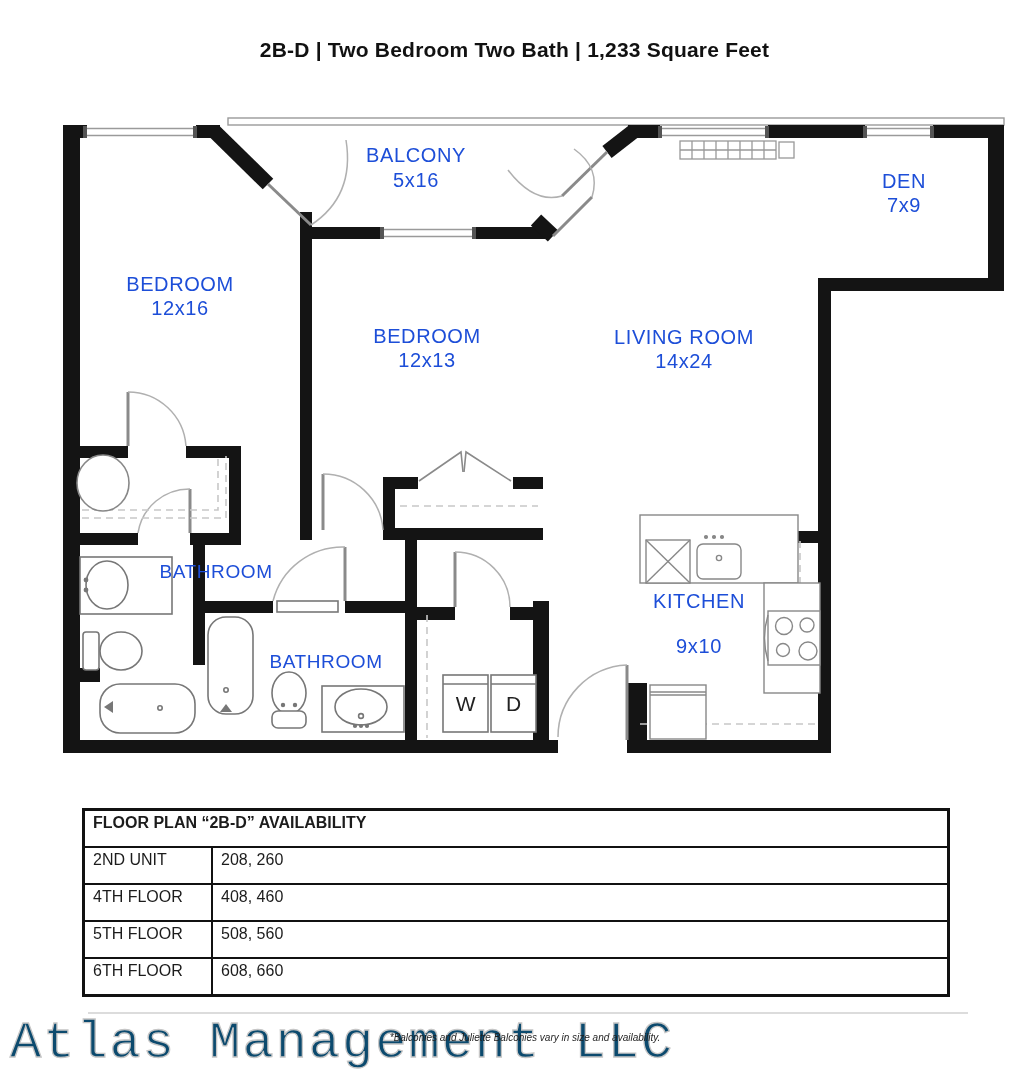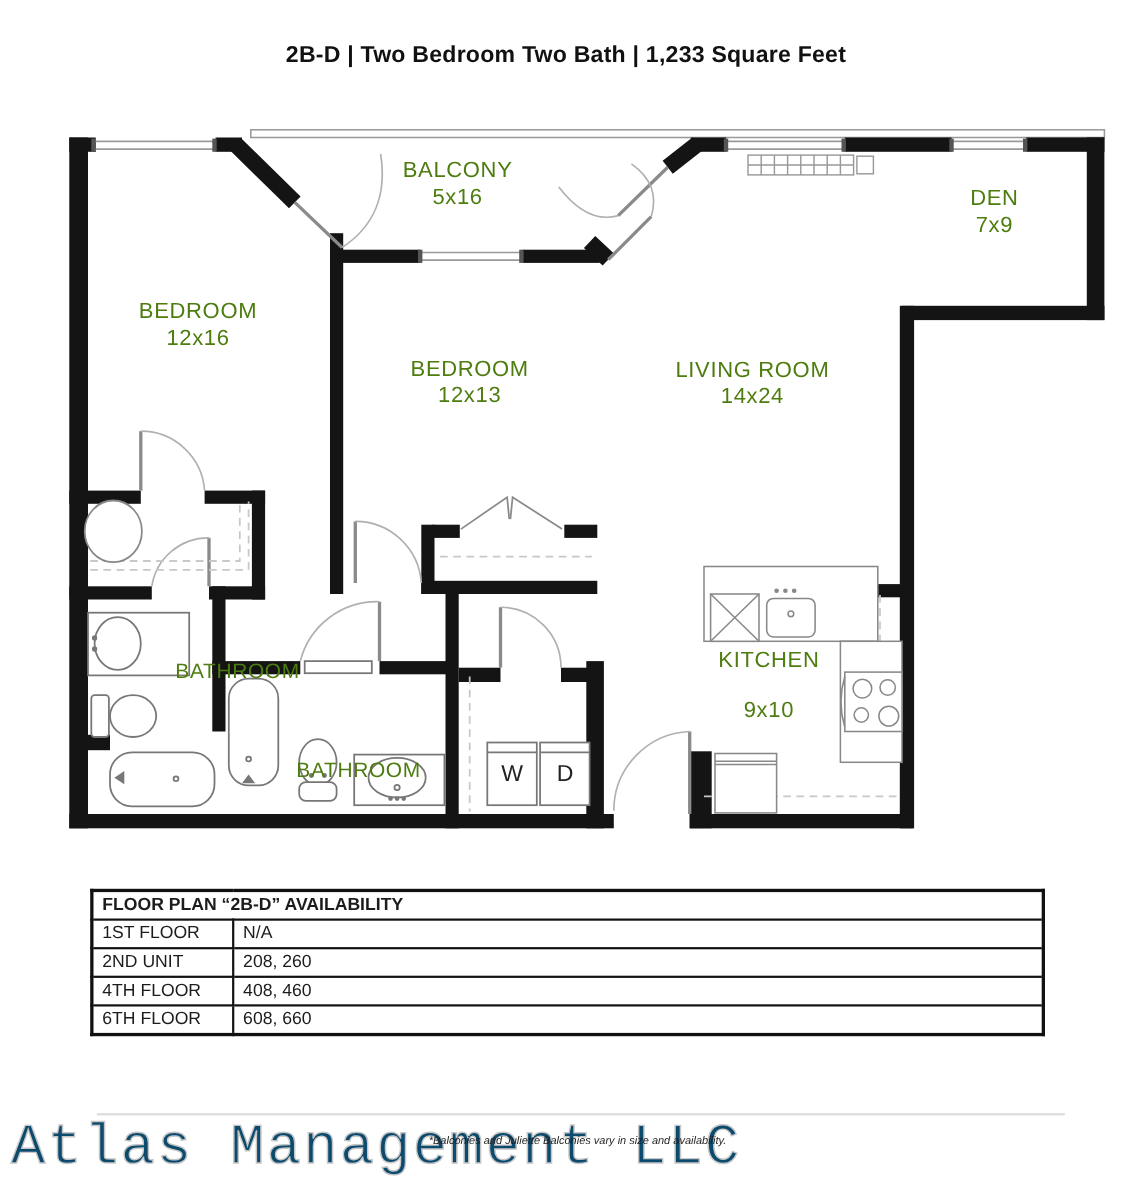--- a/index.html
+++ b/index.html
@@ -2,26 +2,26 @@
 <html><head>
 <meta charset="utf-8">
 <style>
   html,body{margin:0;padding:0;background:#fff;width:1029px;height:1080px;
     font-family:"Liberation Sans",sans-serif;position:relative;overflow:hidden;}
   .page{position:absolute;inset:0;width:845px;height:1080px;}
   .title{position:absolute;top:38px;left:0;width:1029px;text-align:center;
     font-size:21px;font-weight:bold;color:#111;letter-spacing:.2px;}
   svg.plan{position:absolute;left:0;top:0;}
   .rlabel{position:absolute;transform:translate(-50%,-50%);white-space:nowrap;
-    color:#4d7c0f;font-size:20px;letter-spacing:.6px;text-align:center;}
-  .rlabel.small{font-size:19px;margin-top:39px;}
+    color:#1d4ed8;font-size:20px;letter-spacing:.6px;text-align:center;}
+  .rlabel.small{font-size:19px;}
   .wd{font-size:21px;color:#222;}
   .avail{position:absolute;left:82px;top:808px;width:868px;border-collapse:collapse;
     border:3px solid #111;color:#1c1c1c;}
-  .avail td{border:2px solid #111;font-size:16px;padding:1px 2px 1px 8px;height:22px;}
+  .avail td{border:2px solid #111;font-size:16px;padding:1px 2px 12px 8px;height:22px;}
   .avail .thead td{font-weight:bold;}
   .avail .c0{width:116px;}
   .footnote{position:absolute;left:525px;top:1032px;transform:translateX(-50%);
     font-style:italic;font-size:10px;color:#1f1f1f;white-space:nowrap;z-index:3;}
   .watermark{position:absolute;left:10px;top:1014px;z-index:2;
     font-family:Liberation Mono, monospace;font-size:52px;letter-spacing:2px;
     color:#0c4a6e;-webkit-text-stroke:1.3px #c6c6c6;white-space:nowrap;}
   .faintline{position:absolute;left:88px;top:1012px;width:880px;height:2px;background:#dcdcdc;}
 </style>
 </head>
@@ -264,30 +264,30 @@
 
   <div class="rlabel wd" style="left:466px;top:704px">W</div>
   <div class="rlabel wd" style="left:514px;top:704px">D</div>
 
   <table class="avail">
     <tbody>
         <tr class="thead">
       <td colspan="2">FLOOR PLAN “2B-D” AVAILABILITY</td>
     </tr>
     <tr>
-      <td class="c0">1ST FLOOR</td>
-      <td>N/A</td>
-    </tr>
-    <tr>
       <td class="c0">2ND UNIT</td>
       <td>208, 260</td>
     </tr>
     <tr>
       <td class="c0">4TH FLOOR</td>
       <td>408, 460</td>
+    </tr>
+    <tr>
+      <td class="c0">5TH FLOOR</td>
+      <td>508, 560</td>
     </tr>
     <tr>
       <td class="c0">6TH FLOOR</td>
       <td>608, 660</td>
     </tr>
   </tbody>
     </table>
 
   <div class="faintline"></div>
   <div class="watermark">Atlas Management LLC</div>

